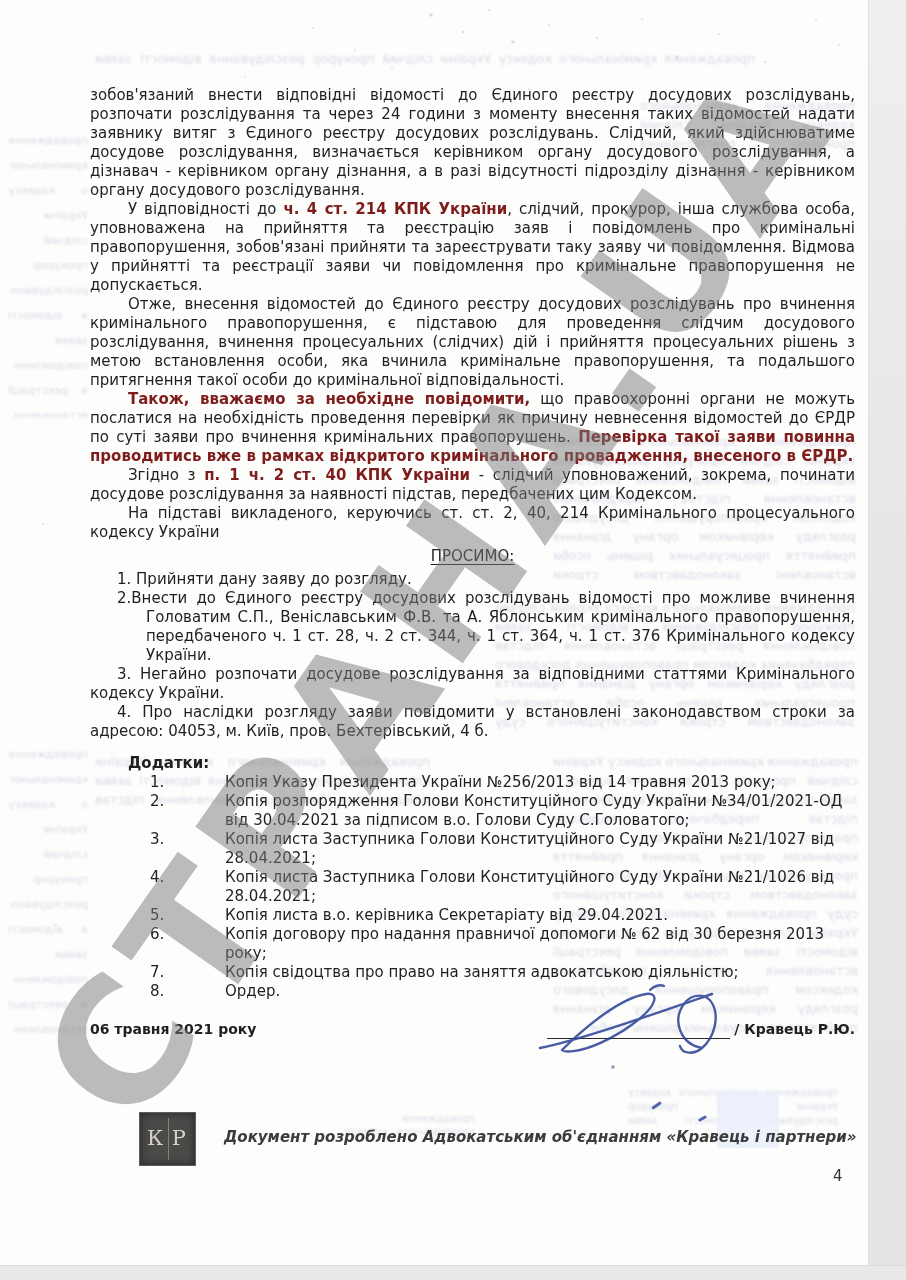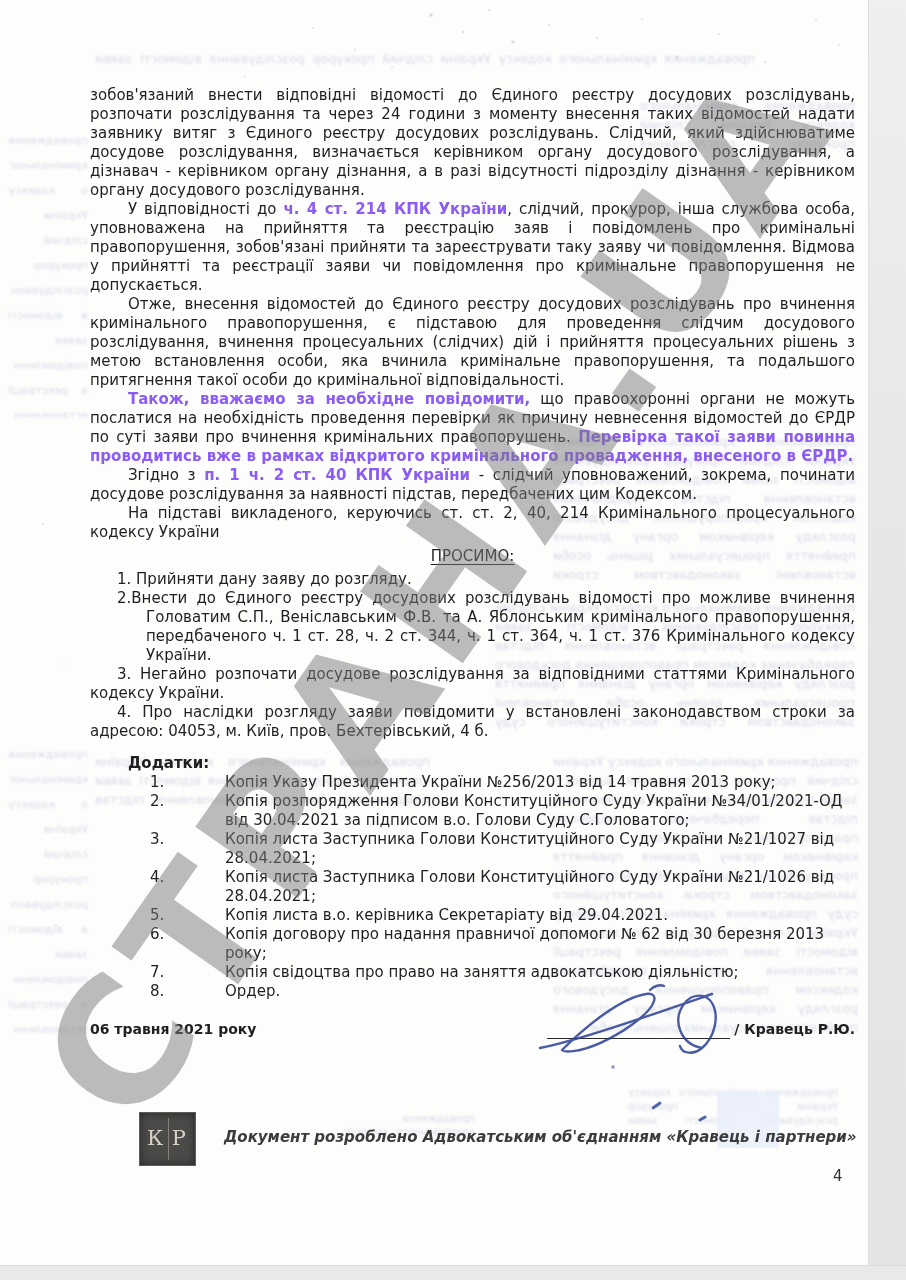--- a/index.html
+++ b/index.html
@@ -49,21 +49,21 @@
   .bl-j{left:345px;top:1112px;width:130px;height:26px;font-size:10px;line-height:13px;}
 
   
   .content{position:absolute;left:90px;top:86px;width:765px;z-index:2;
            font-size:15px;line-height:19px;text-align:justify;}
   .content p{margin:0;}
   p.ind{text-indent:38px;}
   p.flush{text-indent:0;}
   p.req{text-indent:27px;}
   p.req-hang{padding-left:56px;text-indent:-29px;}
-  b{color:#8b5cf6;}
+  b{color:#7f1d1d;}
   .heading{text-align:center;font-weight:normal;margin:5px 0 4px 0;}
   .heading span{text-decoration:underline;text-underline-offset:3px;}
   .attachments{margin-top:13px;}
   .att-header{font-weight:bold;margin-left:38px;}
   .att-row{display:flex;margin-left:60px;text-align:left;}
   .att-num{flex:0 0 75px;}
   .att-text{flex:1;}
   .sign-row{display:flex;justify-content:space-between;align-items:flex-end;margin-top:19px;}
   .sign-date{font-weight:bold;font-size:14px;}
   .sig-group{display:flex;align-items:flex-end;}

